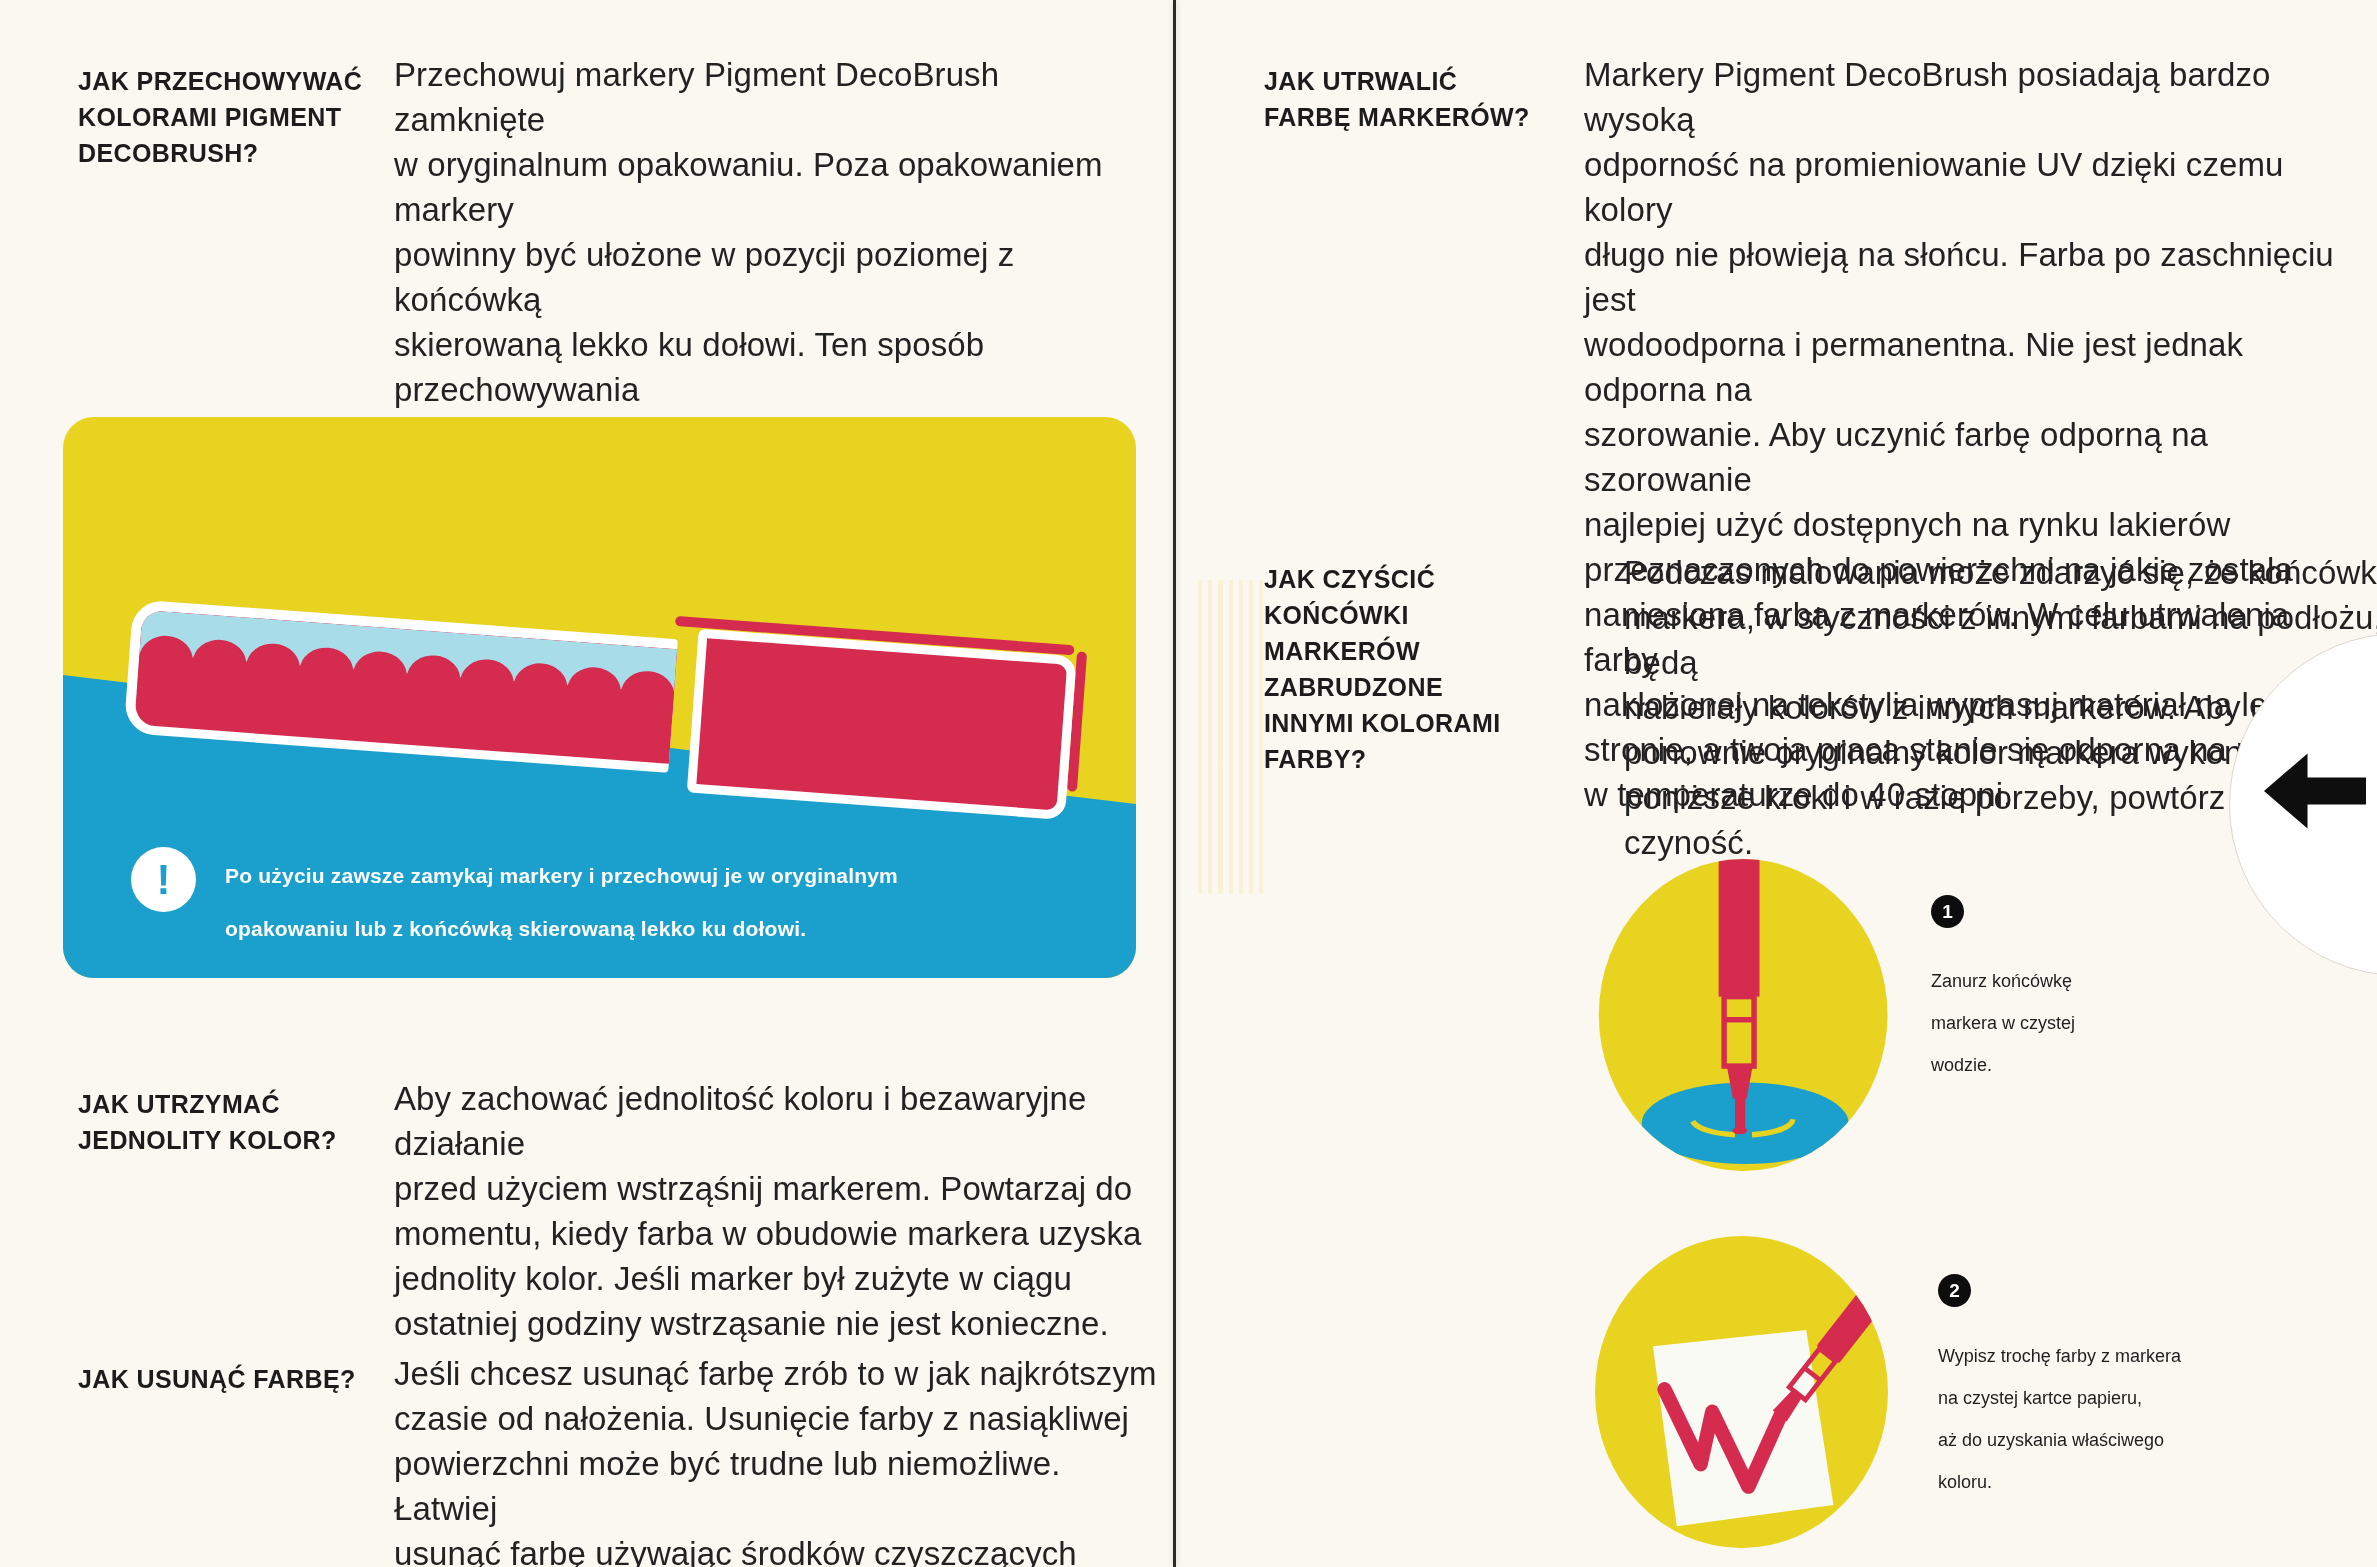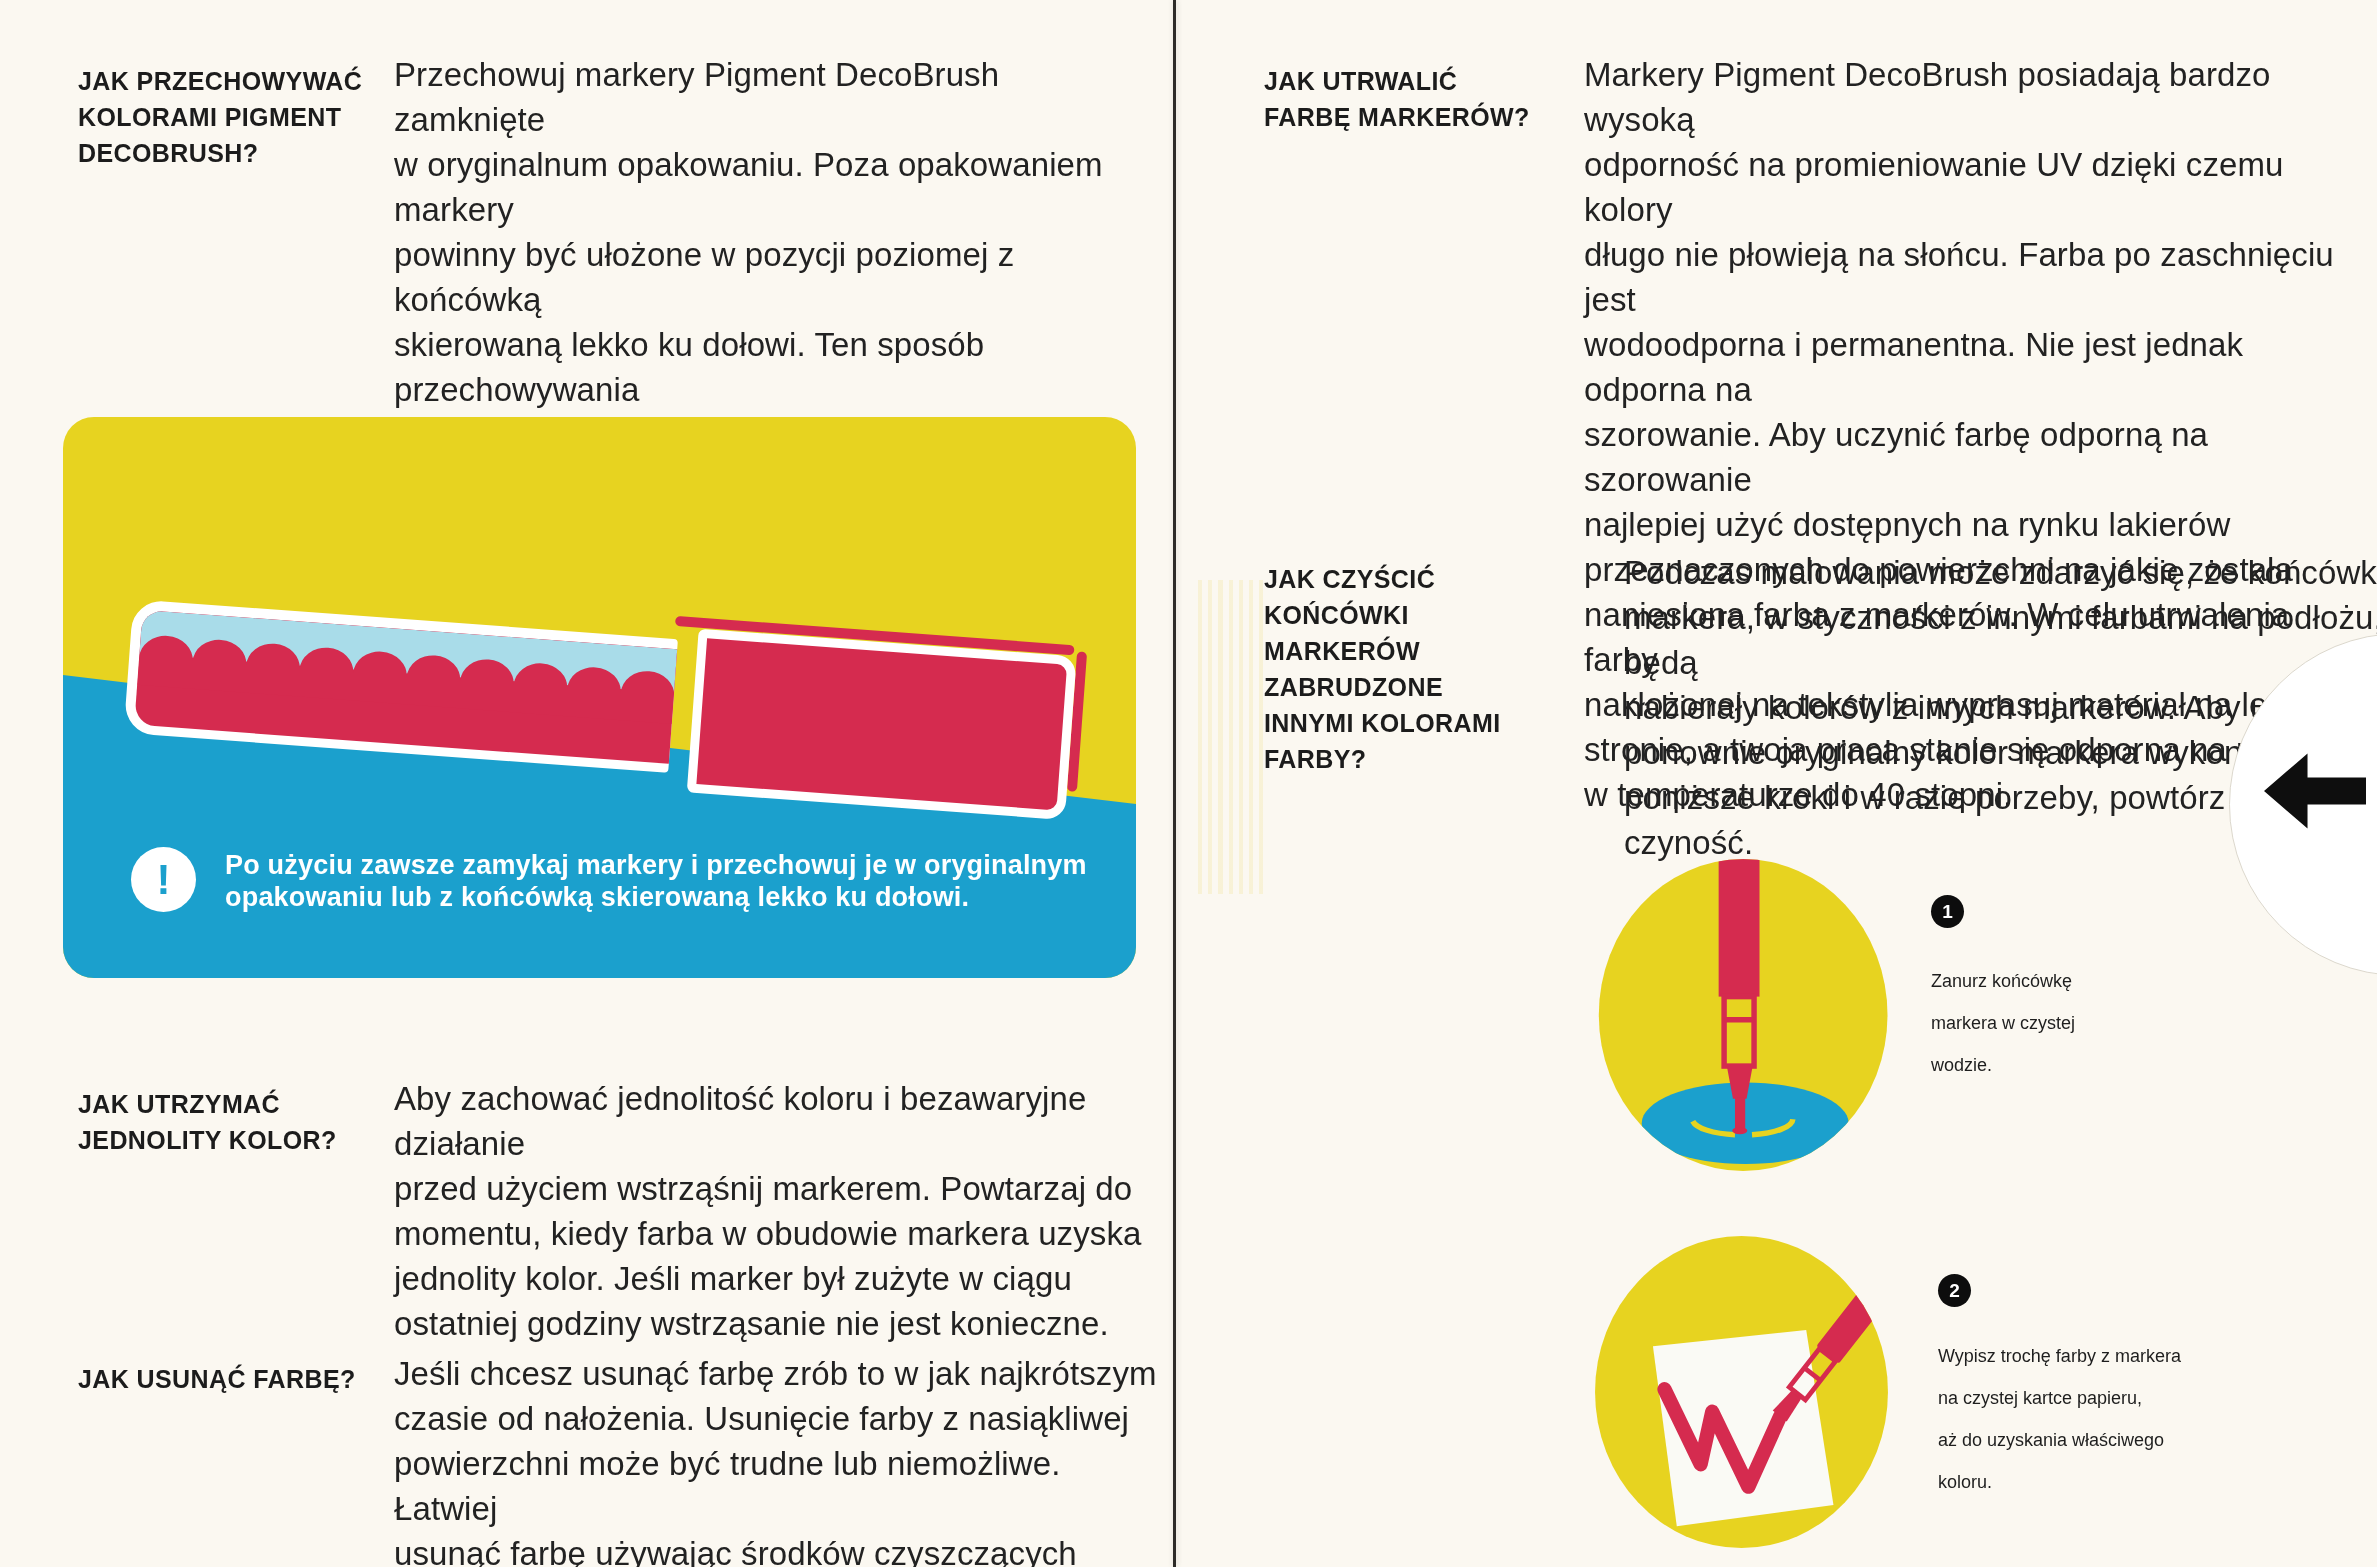--- a/index.html
+++ b/index.html
@@ -29,22 +29,22 @@
   .ink-wave{position:absolute;left:0;top:20.5px;width:100%;height:55px;}
   .marker-cap{position:absolute;left:566px;top:0;width:379px;height:164px;box-sizing:border-box;
               background:var(--crimson);border:9.5px solid #fff;border-radius:6.8px 19px 19px 6.8px;}
   .cap-clip-top{position:absolute;left:542px;top:-11px;width:400px;height:10.2px;
                 background:var(--crimson);border-radius:5.5px;}
   .cap-clip-right{position:absolute;left:945px;top:-5.5px;width:9.5px;height:140px;
                   background:var(--crimson);border-radius:4.8px;}
   .warn-icon{position:absolute;left:68px;top:430px;width:65px;height:65px;border-radius:50%;
              background:#fff;display:flex;align-items:center;justify-content:center;
              color:var(--blue);font-size:42px;font-weight:700;}
-  .warn-text{position:absolute;left:162px;top:432px;width:873px;font-size:27px;font-weight:700;
-             line-height:32px;color:#fff;letter-spacing:0.2px;}
+  .warn-text{position:absolute;left:162px;top:432px;width:873px;font-size:21px;font-weight:700;
+             line-height:53px;color:#fff;letter-spacing:0.2px;}
 
   
   .fold{position:absolute;left:1173px;top:0;width:2.7px;height:1567px;background:#2c2a27;
         box-shadow:2px 0 5.5px rgba(0,0,0,.10), -2px 0 4.1px rgba(0,0,0,.06);}
   .artifact{position:absolute;left:1198px;top:580px;width:65px;height:314px;opacity:.55;
             background:repeating-linear-gradient(90deg,rgba(233,210,80,.30) 0 4.1px,rgba(233,210,80,0) 4.1px 10.2px);}
 
   
   .curl{position:absolute;left:2229px;top:633px;width:341px;height:341px;border-radius:50%;
         background:#fff;border:1.4px solid #dcd8cd;}

